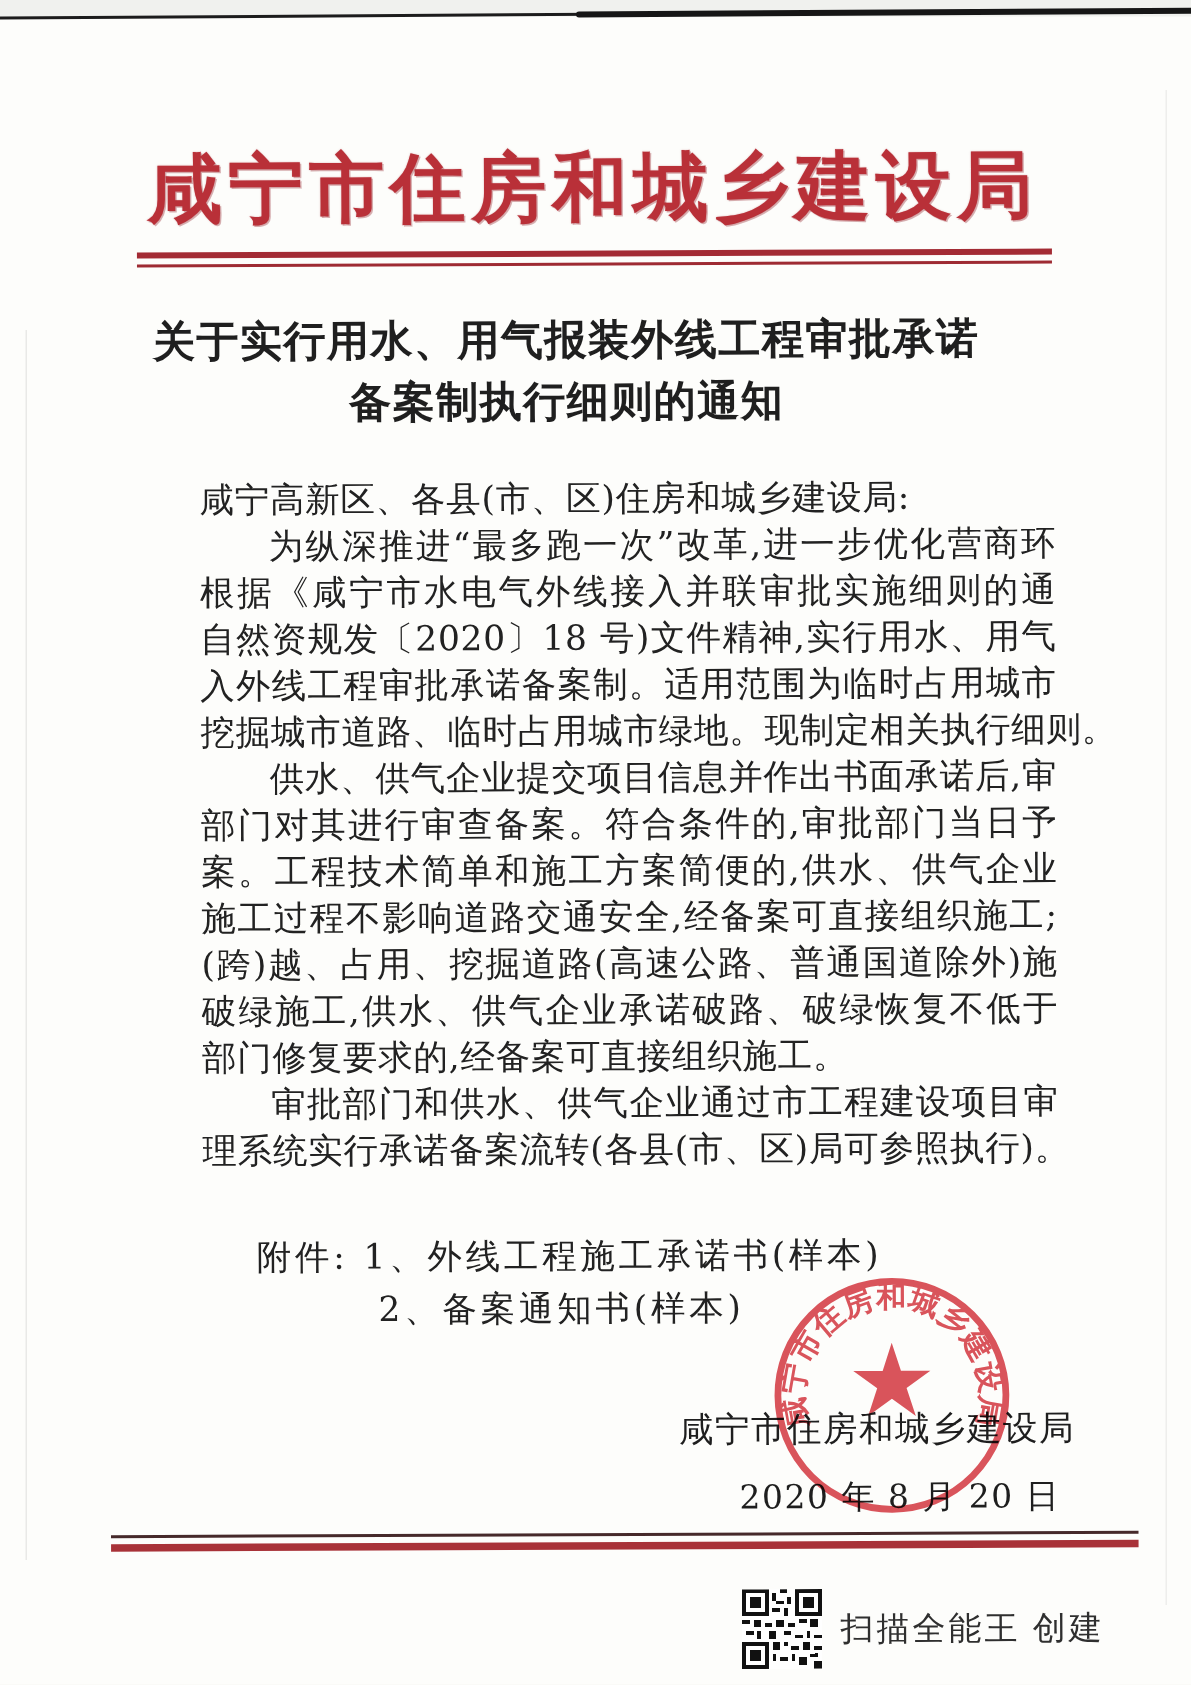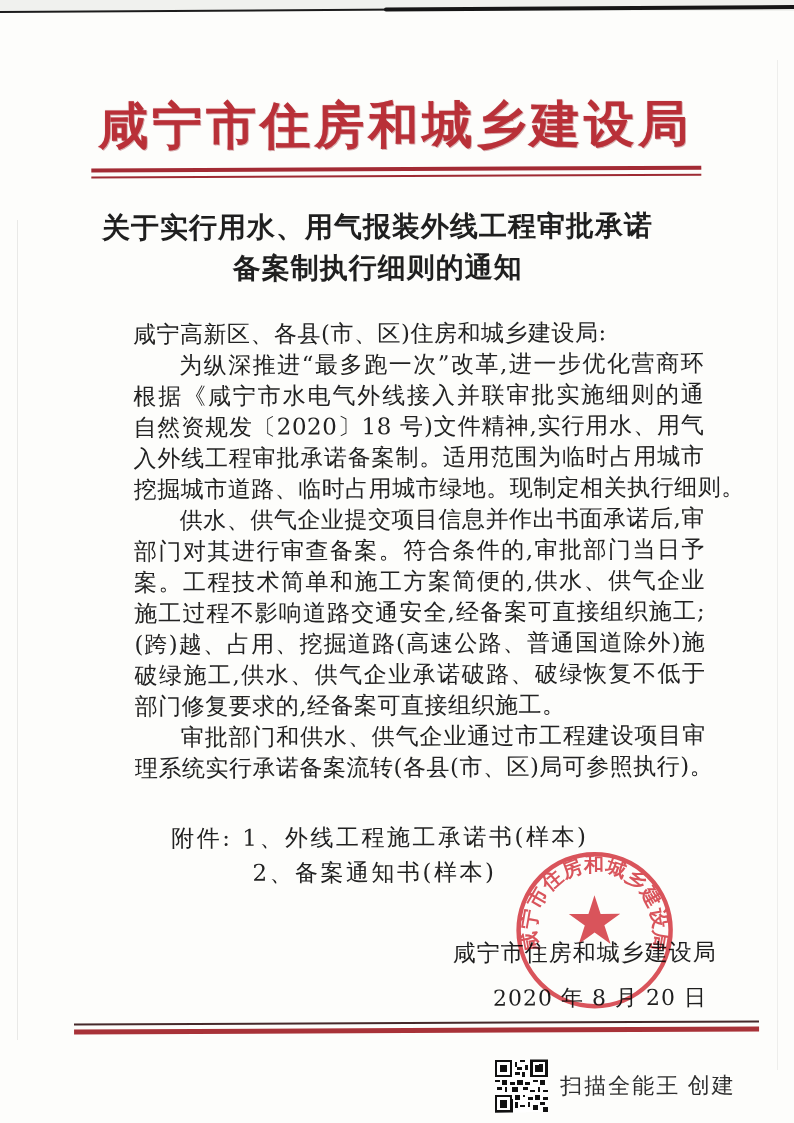--- a/index.html
+++ b/index.html
@@ -48,21 +48,21 @@
     mix-blend-mode:multiply;opacity:0.92;}
 
   
   .rule-bottom{position:absolute;top:1022px;left:72px;width:685px;}
   .rule-bottom .r1{height:2px;background:#46292a;}
   .rule-bottom .r2{height:5px;background:#a83238;margin-top:4px;}
 
   
   .watermark{position:absolute;top:1060px;left:492px;display:flex;align-items:center;}
   .qr{width:54px;height:53px;}
-  .wm-text{margin-left:12px;font-size:22px;color:#2f2f2f;letter-spacing:2px;white-space:nowrap;font-family:Liberation Serif, serif;}
+  .wm-text{margin-left:12px;font-size:22px;color:#2f2f2f;letter-spacing:2px;white-space:nowrap;font-family:Liberation Sans, sans-serif;}
 </style>
 </head>
 <body>
 
 <div class="page">
 
   <div class="scan-top-strip"></div>
   <div class="scan-top-line"></div>
   <div class="edge-left"></div>
   <div class="edge-right"></div>

